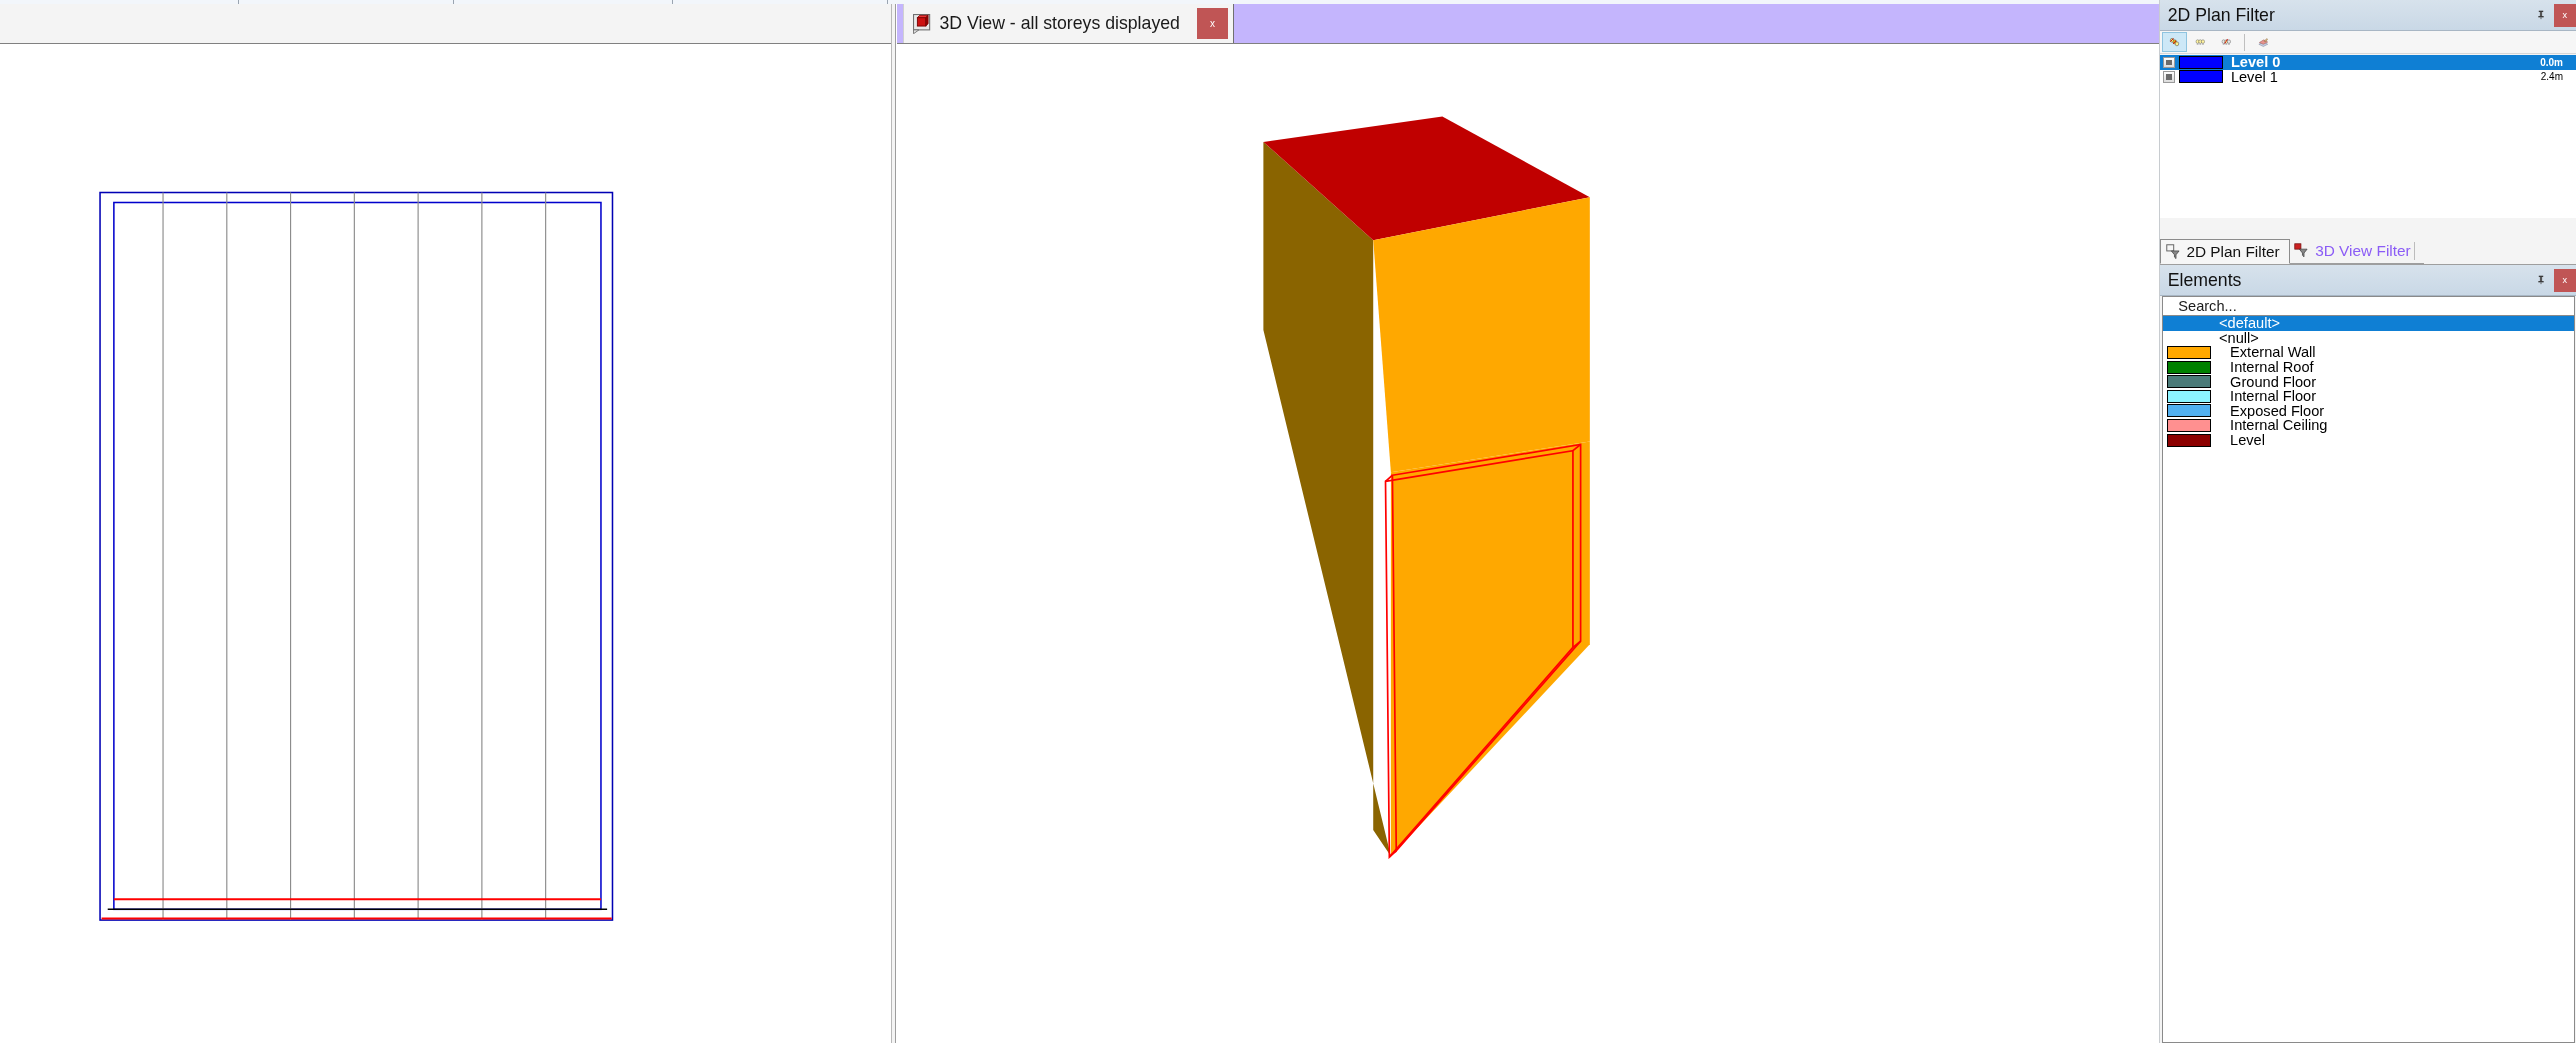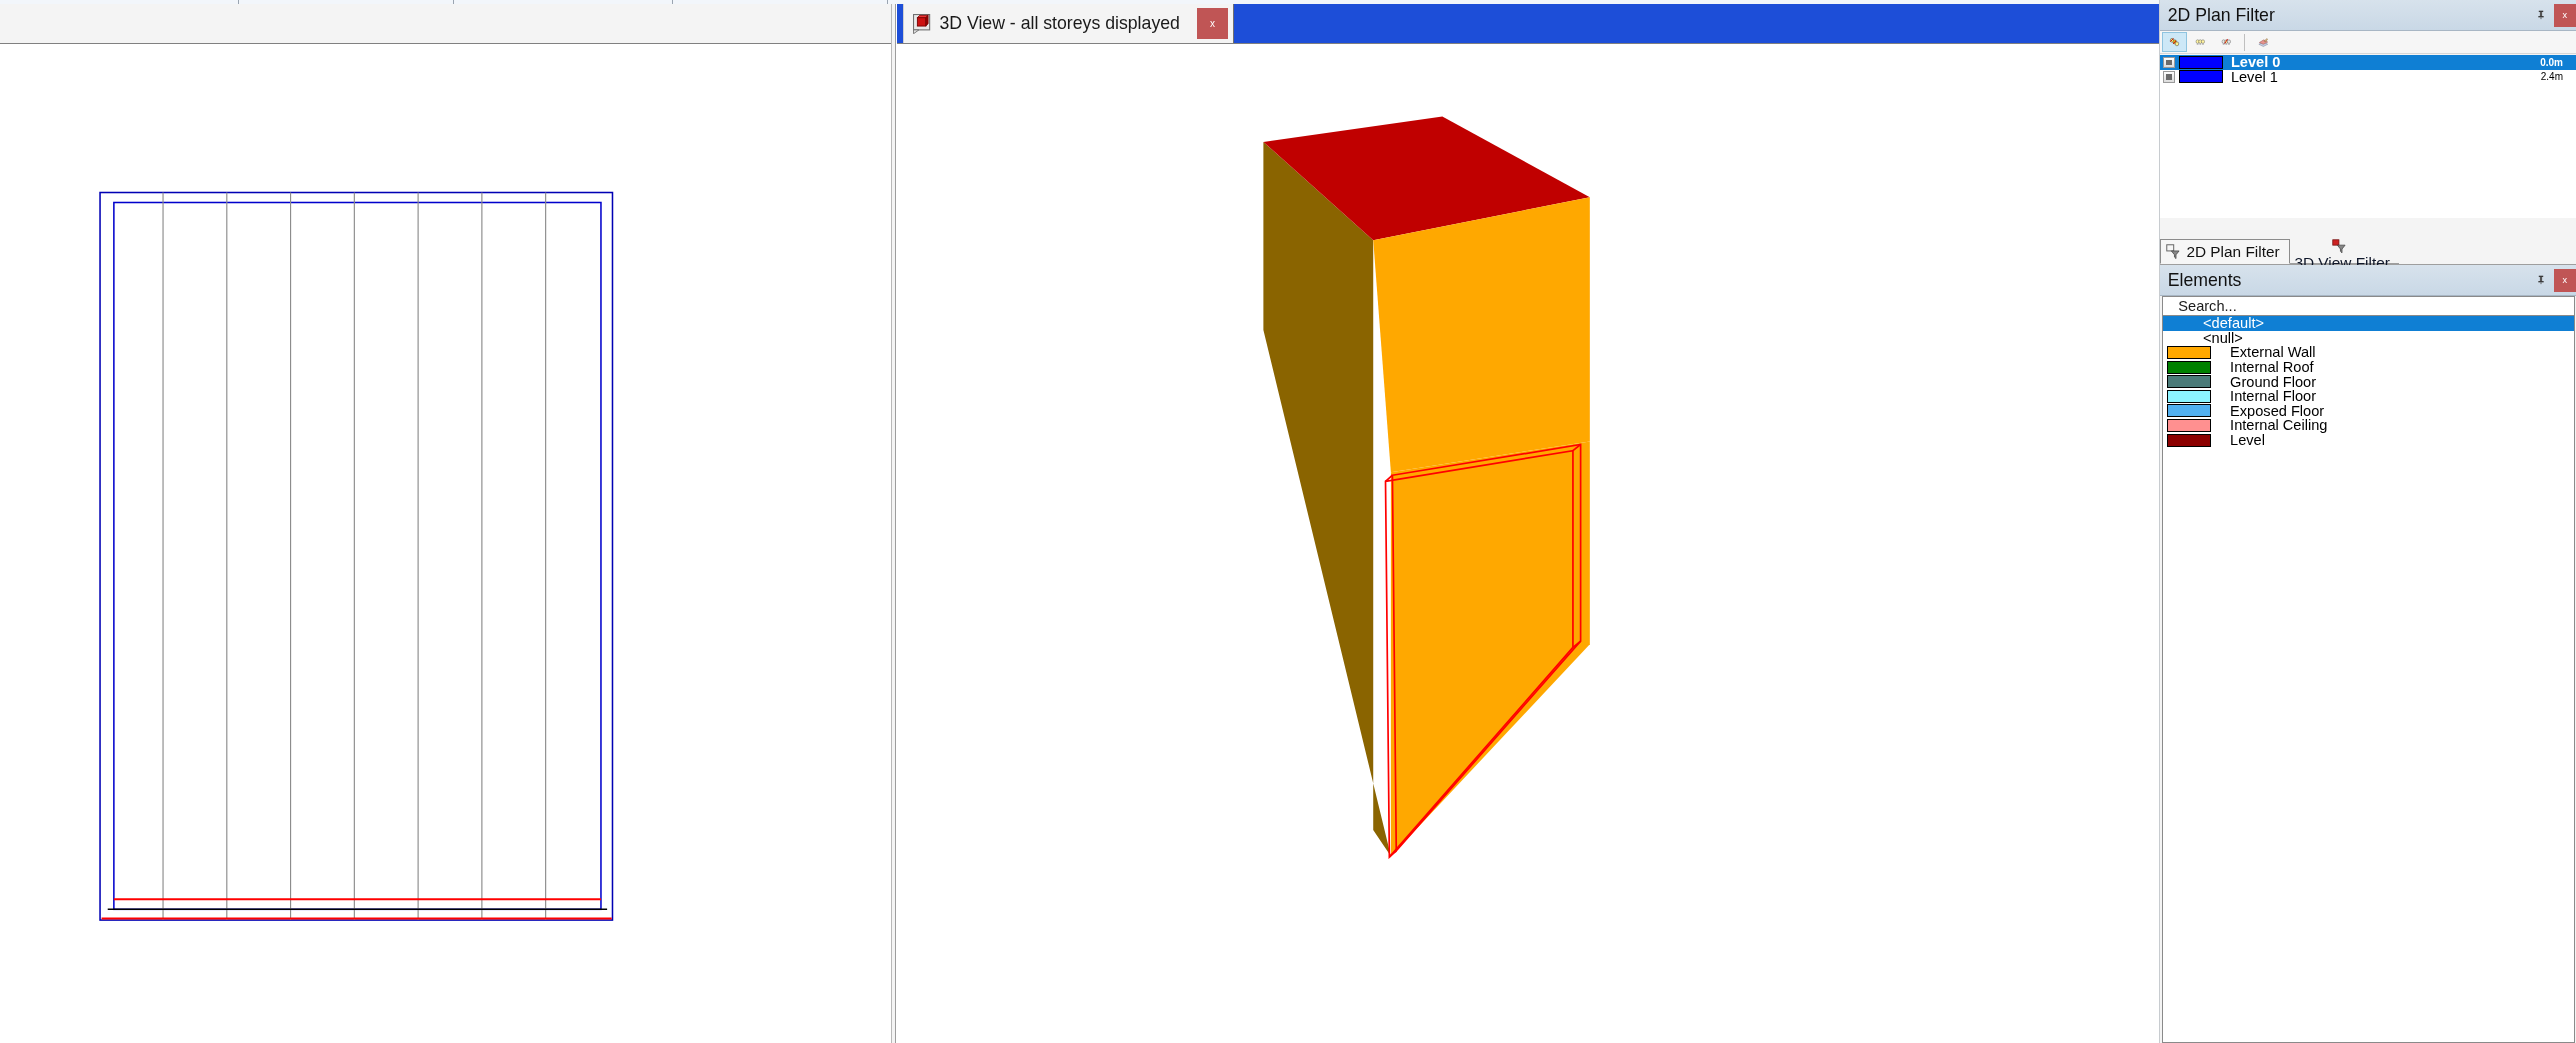--- a/index.html
+++ b/index.html
@@ -70,21 +70,21 @@
   .pane-3d {
     position: absolute;
     left: 897px; top: 3.8px;
     width: 1262px; height: 1039px;
     background: #ffffff;
   }
   .pane-3d-tabbar {
     position: absolute;
     left: 0; top: 0;
     width: 1262px; height: 40px;
-    background: #1d4ed8;
+    background: #c4b5fd;
     border-bottom: 1.5px solid #808080;
   }
   .tab-3d {
     position: absolute;
     left: 6.1px; top: 0;
     height: 39px;
     display: flex;
     align-items: center;
     padding: 0 4.6px 0 7.7px;
     background: #f4f4f4;
@@ -270,23 +270,22 @@
     cursor: pointer;
     white-space: nowrap;
   }
   .ftab.active {
     background: #f6f6f6;
     border: 0.8px solid #8c8c8c;
     border-bottom: 0.8px solid #f6f6f6;
     color: #111111;
   }
   .ftab.inactive {
-    color: #0f172a;
+    color: #8b5cf6;
     border-bottom: 0.8px solid #9e9e9e;
-    flex-direction: column;
   }
   .ftab-icon { width: 15.4px; height: 15.4px; margin-right: 5.4px; flex: 0 0 auto; }
   .ftab-divider {
     width: 0.8px; height: 18.4px;
     background: #bcbcbc;
     align-self: center;
     margin-left: 3.1px;
   }
 
   
@@ -332,21 +331,21 @@
     border: 0.8px solid #000000;
     flex: 0 0 auto;
   }
   .el-label {
     margin-left: 19px;
     font-size: 14.6px;
     color: #000000;
     white-space: nowrap;
   }
   .el-row.selected .el-label { color: #ffffff; }
-  .el-row.indent .el-label { margin-left: 36px; }
+  .el-row.indent .el-label { margin-left: 52px; }
 </style>
 </head>
 <body>
 
 <div id="app">
 
   <div class="top-strip">
     <div class="top-strip-sep" style="left:238px"></div>
     <div class="top-strip-sep" style="left:453px"></div>
     <div class="top-strip-sep" style="left:672px"></div>

